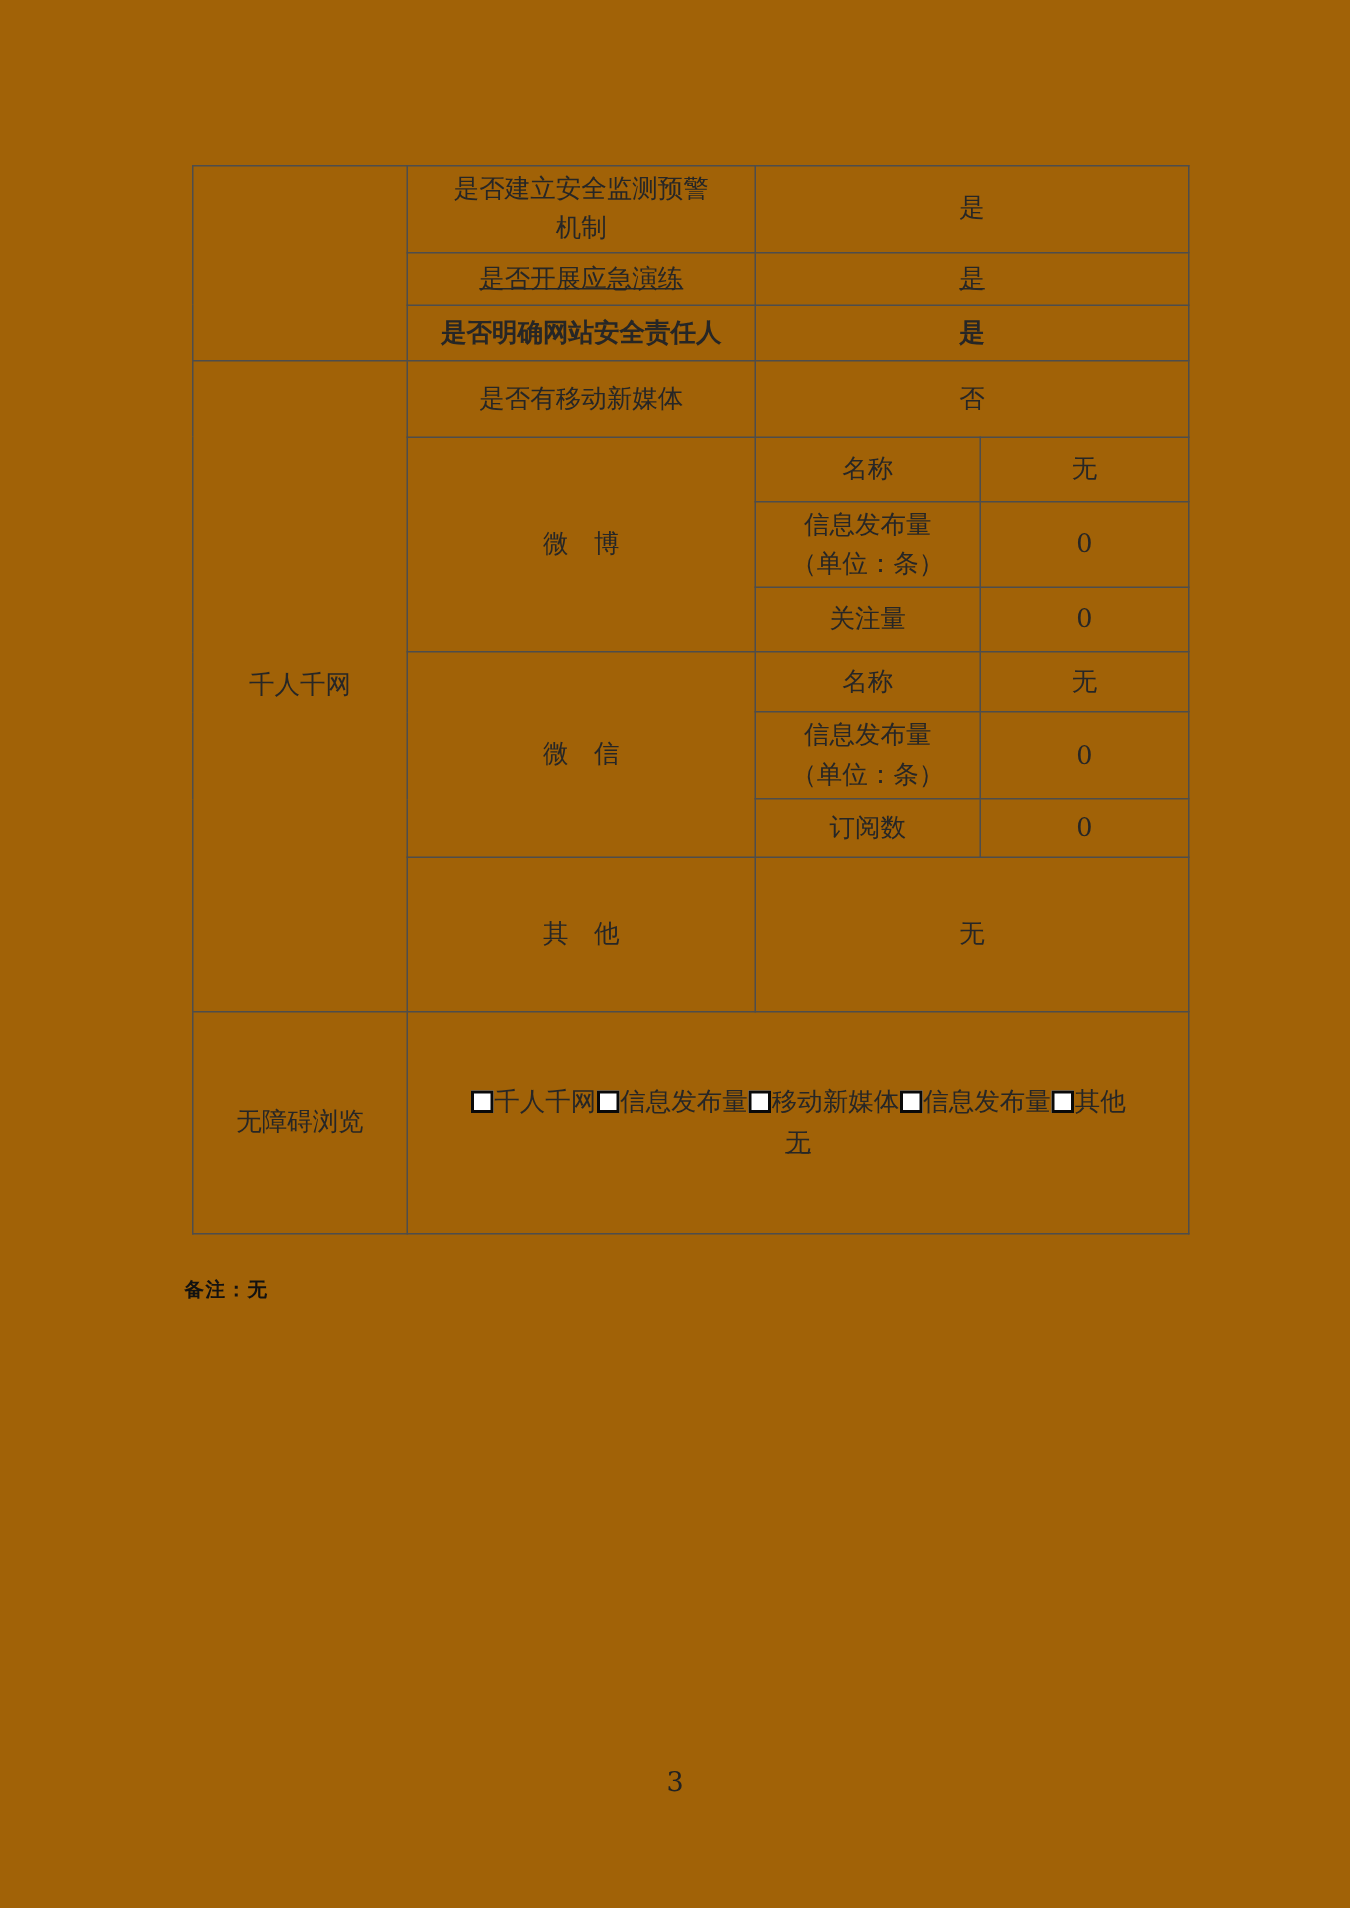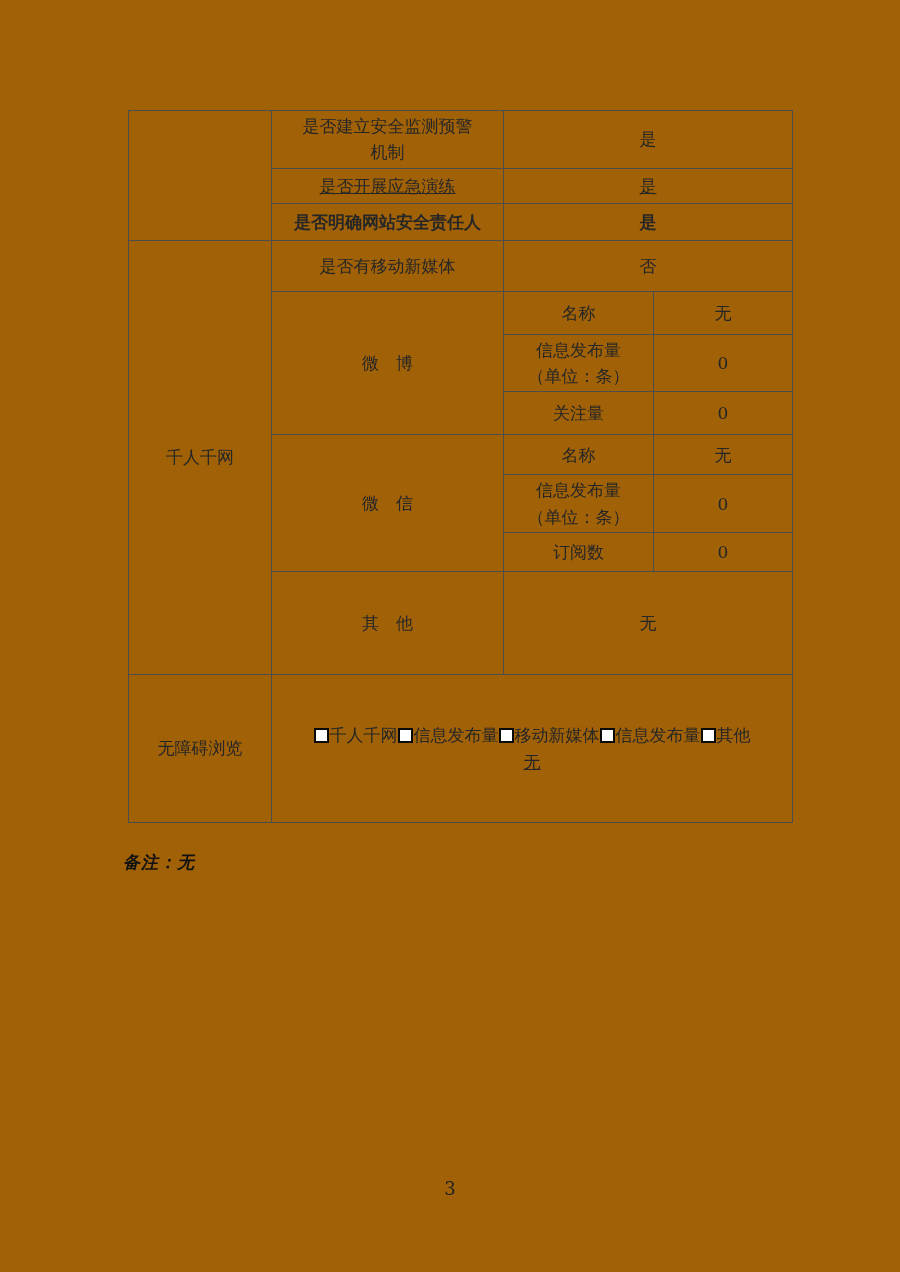--- a/index.html
+++ b/index.html
@@ -53,24 +53,23 @@
     background: #fff;
     vertical-align: -2px;
     margin-right: 1px;
   }
   .underlined { text-decoration: underline; }
 
   .note-line {
     position: absolute;
     left: 123px; top: 851px;
     font-weight: bold;
-    font-size: 17px;
+    font-size: 13px;
     letter-spacing: 1px;
     color: #111;
-    font-style: italic;
   }
   .page-number {
     position: absolute;
     left: 0; top: 1178px;
     width: 100%;
     text-align: center;
     font-size: 18px;
     color: #222;
   }
 </style>

